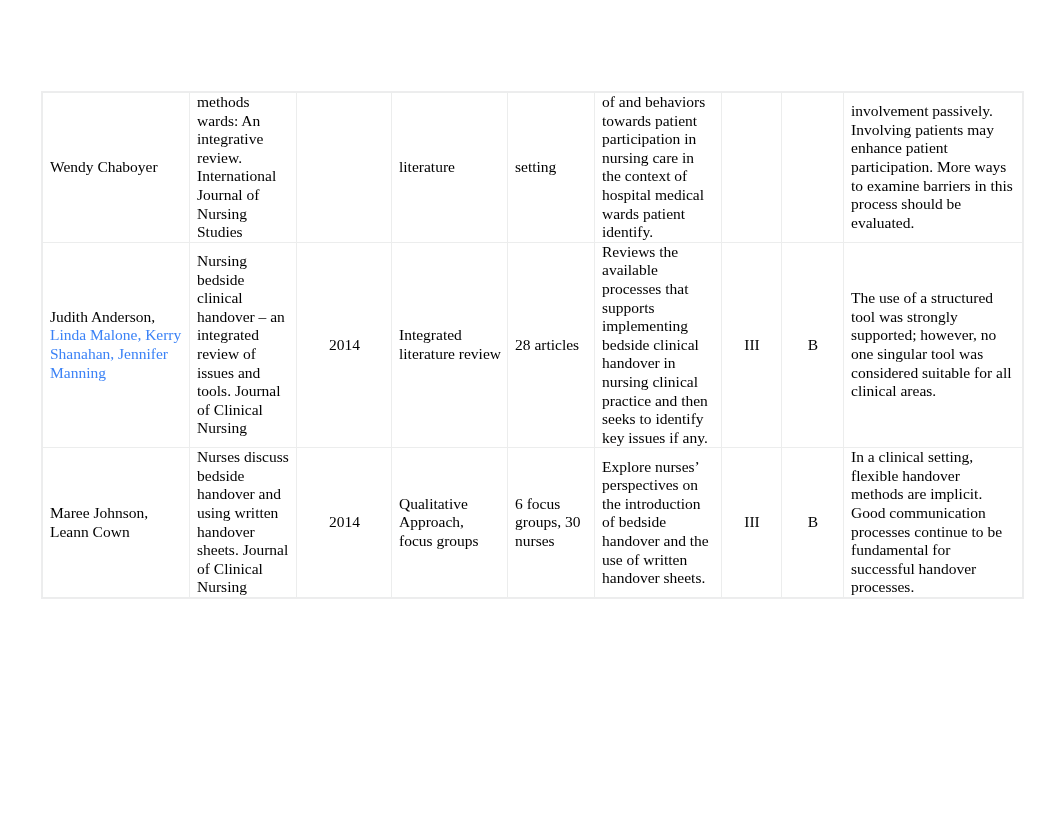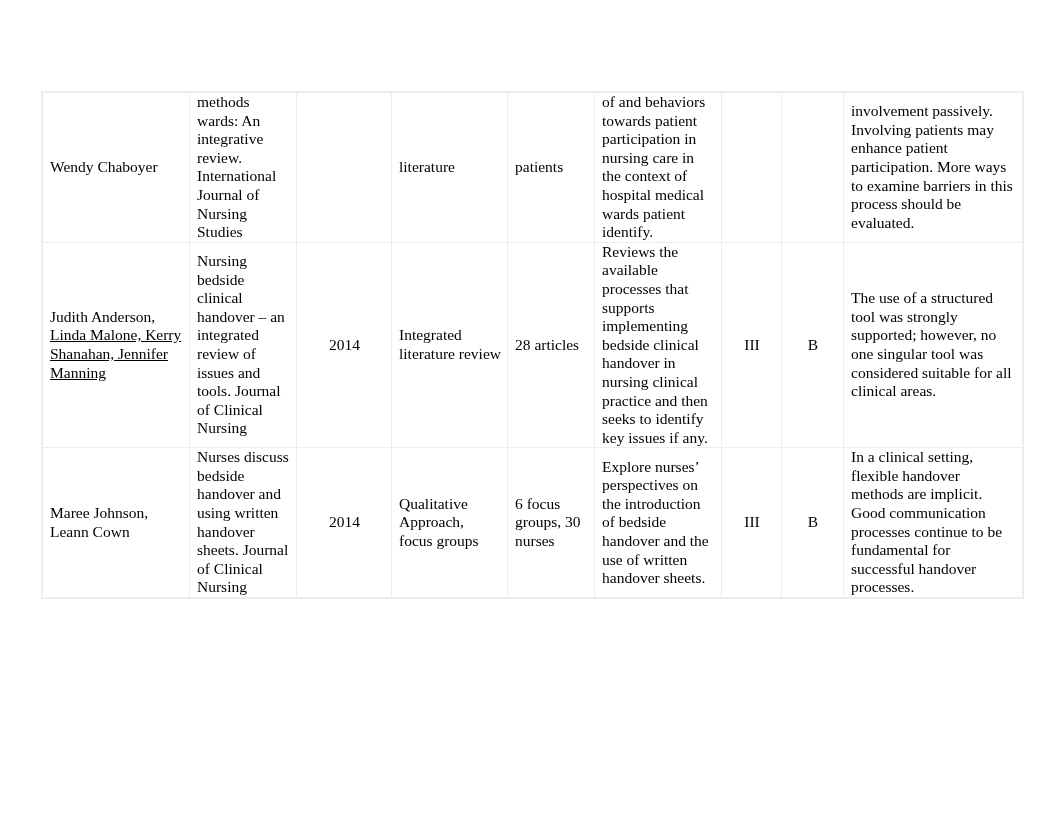--- a/index.html
+++ b/index.html
@@ -76,21 +76,21 @@
   .cell-p {
     margin: 0;
     padding: 0;
   }
 
   
   tr.row-continued td {
     vertical-align: middle;
   }
 
-  .link-blue { color: #000000; text-decoration: underline; }
+  .link-blue { color: #3b82f6; }
 
   
   tr.r1 td { height: 148px; }
   tr.r2 td { height: 185px; }
   tr.r3 td { height: 148px; }
 
   
   td.narrow { padding-left: 2px; padding-right: 2px; }
 </style>
 </head>
@@ -121,21 +121,21 @@
           <td class="lft">
             <p class="cell-p">methods wards: An integrative review. International Journal of Nursing Studies</p>
           </td>
           <td class="ctr">
             <p class="cell-p"></p>
           </td>
           <td class="lft">
             <p class="cell-p">literature</p>
           </td>
           <td class="lft">
-            <p class="cell-p">patients</p>
+            <p class="cell-p">setting</p>
           </td>
           <td class="lft">
             <p class="cell-p">of and behaviors towards patient participation in nursing care in the context of hospital medical wards patient identify.</p>
           </td>
           <td class="ctr narrow">
             <p class="cell-p"></p>
           </td>
           <td class="ctr narrow">
             <p class="cell-p"></p>
           </td>

